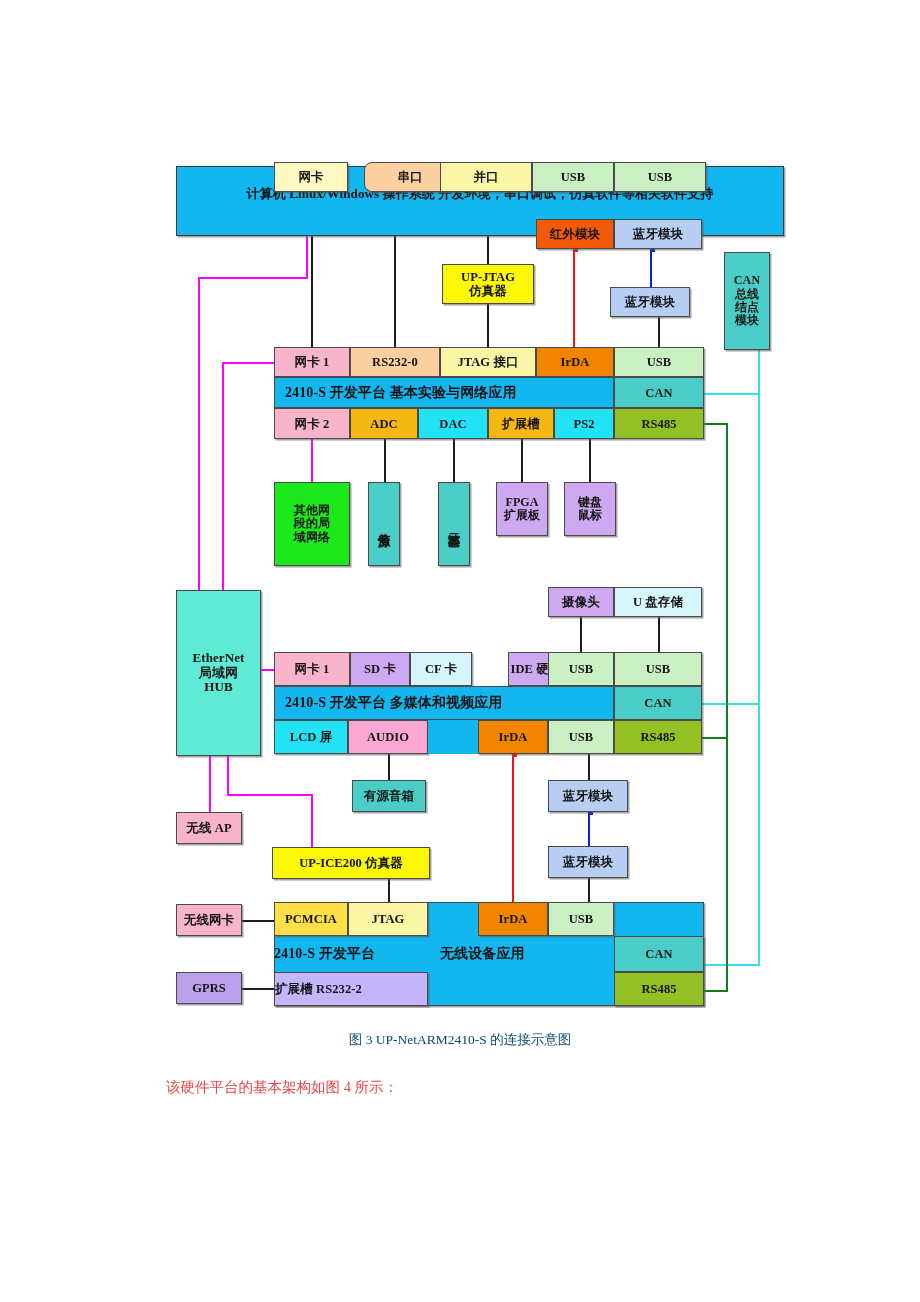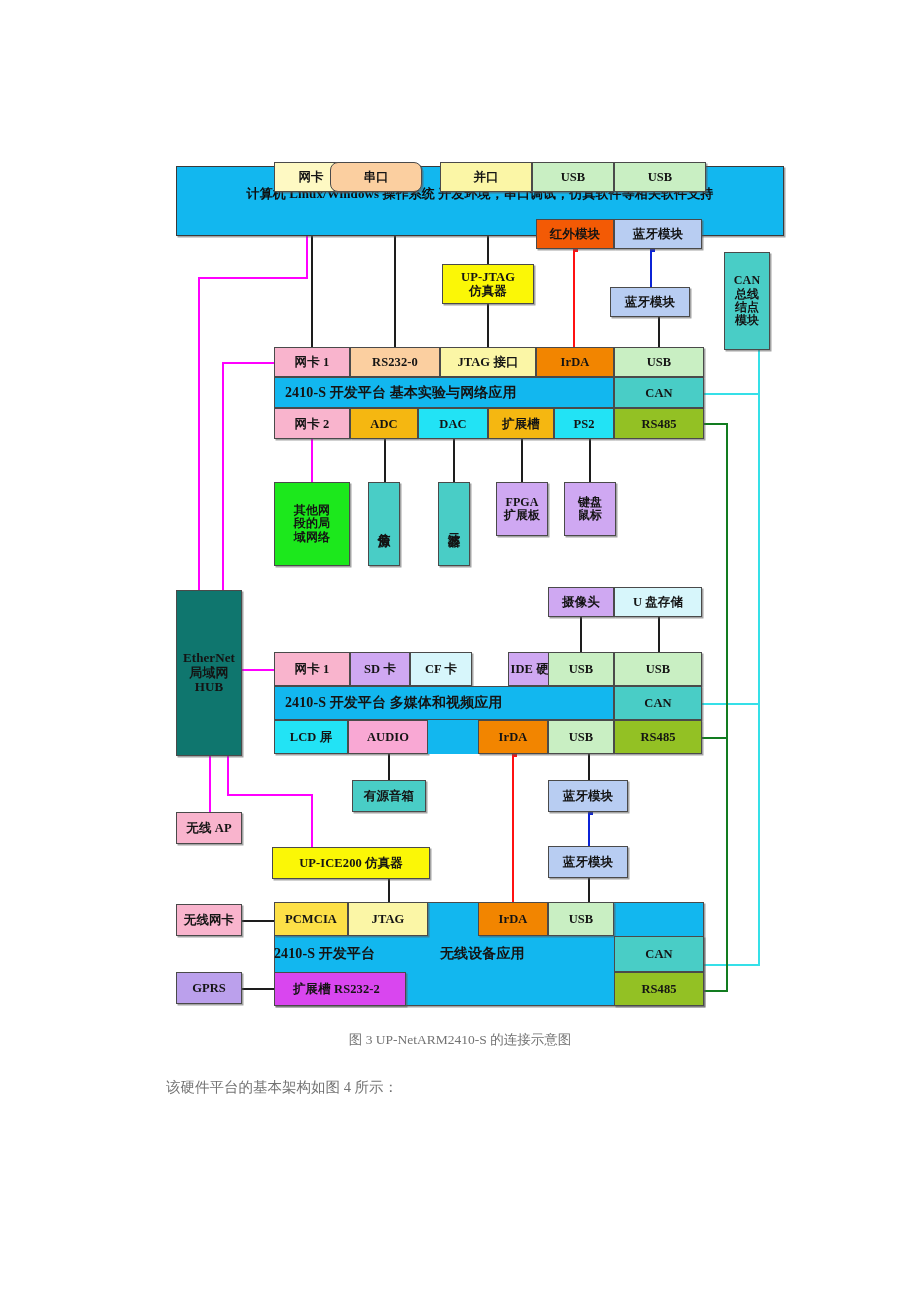--- a/index.html
+++ b/index.html
@@ -41,40 +41,40 @@
   .mag { border-color:#ff00ff; }
   .cyn { border-color:#35e0e8; }
   .grn { border-color:#127c20; }
   .dashblk { border-top-style:dashed; border-left-style:dashed; border-color:#1d1d1d; }
   .dotred  { border-color:#ff1111; border-top-style:dotted; border-left-style:dotted; border-left-width:3px; border-top-width:3px;}
   .dotblu  { border-color:#0b23d6; border-top-style:dotted; border-left-style:dotted; border-left-width:3px; border-top-width:3px;}
 
   
   .caption {
     position:absolute; width:100%; text-align:center;
-    font-size:13.5px; color:#737373;
+    font-size:13.5px; color:#0c4a6e;
   }
   .bodytext {
     position:absolute;
-    font-size:14.5px; color:#737373;
+    font-size:14.5px; color:#ef4444;
   }
 </style>
 </head>
 <body>
 
 <div id="stage">
 
   <div class="bx bold" style="left:176px; top:118px; width:608px; height:70px; background:#12b7ef; border-color:#3a3a3a; display:block; padding-top:5px;margin-top:48px;">
     <div style="font-size:13px; font-weight:bold; color:#0e0e0e; text-align:center; line-height:1.3;">计算机  Linux/Windows 操作系统    开发环境，串口调试，仿真软件等相关软件支持</div>
   </div>
 
   <div class="bx bold" style="left:274px; top:162px; width:74px; height:30px; background:#fef9c3;">
     <span>网卡</span>
   </div>
-  <div class="bx bold" style="left:330px; top:162px; width:92px; height:30px; background:#fbcfa0;border-radius:8px;">
+  <div class="bx bold" style="left:364px; top:162px; width:92px; height:30px; background:#fbcfa0;border-radius:8px;">
     <span>串口</span>
   </div>
   <div class="bx bold" style="left:440px; top:162px; width:92px; height:30px; background:#fbf6a6;">
     <span>并口</span>
   </div>
   <div class="bx bold" style="left:532px; top:162px; width:82px; height:30px; background:#c9efc3;">
     <span>USB</span>
   </div>
   <div class="bx bold" style="left:614px; top:162px; width:92px; height:30px; background:#c9efc3;">
     <span>USB</span>
@@ -157,21 +157,21 @@
   </div>
   <div class="bx bold" style="left:496px; top:482px; width:52px; height:54px; background:#cfa8f2; font-size:12px;">
     <span>FPGA
 扩展板</span>
   </div>
   <div class="bx bold" style="left:564px; top:482px; width:52px; height:54px; background:#cfa8f2; font-size:12px;">
     <span>键盘
 鼠标</span>
   </div>
 
-  <div class="bx bold" style="left:176px; top:590px; width:66px; height:166px; background:#0f766e; font-size:13px;">
+  <div class="bx bold" style="left:176px; top:590px; width:85px; height:166px; background:#5eead4; font-size:13px;">
     <span>EtherNet
 局域网
 HUB</span>
   </div>
 
   <div class="bx bold" style="left:548px; top:587px; width:66px; height:30px; background:#cfa8f2;">
     <span>摄像头</span>
   </div>
   <div class="bx bold" style="left:614px; top:587px; width:88px; height:30px; background:#d7f6fb;">
     <span>U 盘存储</span>
@@ -261,21 +261,21 @@
 
   <div class="bx bold lg" style="left:274px; top:936px; width:160px; height:36px; background:transparent; border:none; box-shadow:none; justify-content:flex-start; ">
     <span>2410-S 开发平台</span>
   </div>
   <div class="bx bold lg" style="left:440px; top:936px; width:140px; height:36px; background:transparent; border:none; box-shadow:none; justify-content:flex-start;">
     <span>无线设备应用</span>
   </div>
   <div class="bx bold" style="left:614px; top:936px; width:90px; height:36px; background:#49cdc6;">
     <span>CAN</span>
   </div>
-  <div class="bx bold" style="left:274px; top:972px; width:132px; height:34px; background:#d946ef; justify-content:flex-start; padding-left:18px;">
+  <div class="bx bold" style="left:274px; top:972px; width:154px; height:34px; background:#c4b5fd; justify-content:flex-start; padding-left:0;">
     <span>扩展槽 RS232-2</span>
   </div>
   <div class="bx bold" style="left:614px; top:972px; width:90px; height:34px; background:#93c124;">
     <span>RS485</span>
   </div>
 
   <div class="ln v mag" style="left:306px; top:192px; height:85px;"></div>
   <div class="ln h mag" style="left:198px; top:277px; width:110px;"></div>
   <div class="ln v mag" style="left:198px; top:277px; height:315px;"></div>
 

